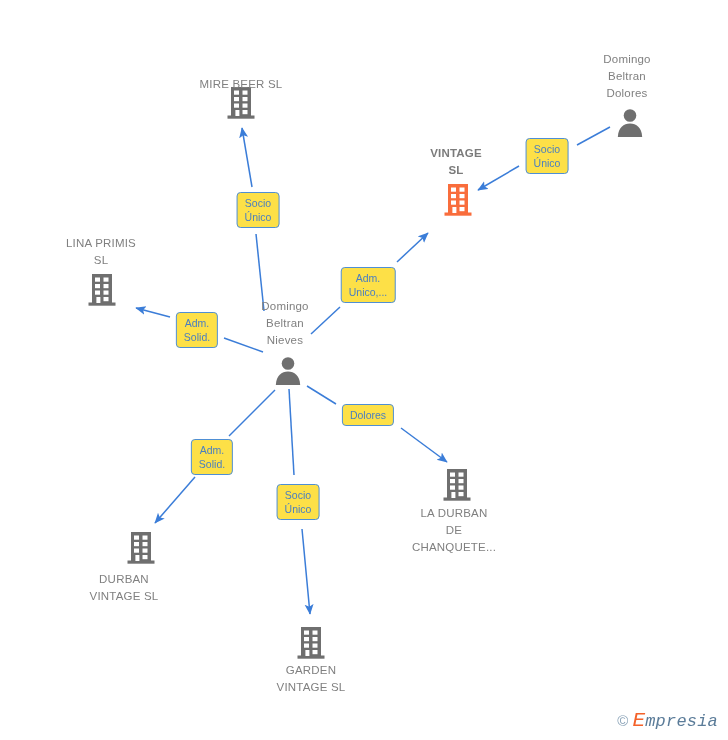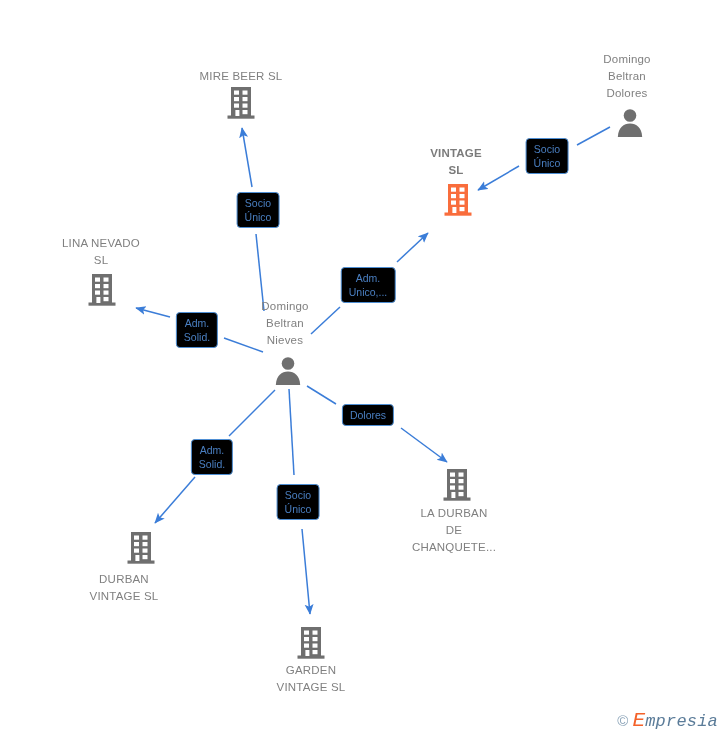--- a/index.html
+++ b/index.html
@@ -44,21 +44,21 @@
   }
   .node-icon {
     display: block;
     margin: 0 auto;
   }
   .edge-label {
     position: absolute;
     transform: translate(-50%, -50%);
     border: 1.3px solid #4f8fd4;
     border-radius: 4px;
-    background: #000000;
+    background: #fde047;
     color: #4a7fc1;
     font-size: 10.5px;
     line-height: 14px;
     text-align: center;
     padding: 3px 7px;
     white-space: pre-line;
     box-sizing: border-box;
   }
   .watermark {
     position: absolute;
@@ -122,21 +122,21 @@
     <rect x="8" y="4.5" width="5" height="4.2" fill="#ffffff"></rect>
     <rect x="16.5" y="4.5" width="5" height="4.2" fill="#ffffff"></rect>
     <rect x="8" y="11" width="5" height="4.2" fill="#ffffff"></rect>
     <rect x="16.5" y="11" width="5" height="4.2" fill="#ffffff"></rect>
     <rect x="8" y="17.5" width="5" height="4.2" fill="#ffffff"></rect>
     <rect x="16.5" y="17.5" width="5" height="4.2" fill="#ffffff"></rect>
     <rect x="9.4" y="24" width="4" height="6" fill="#ffffff"></rect>
     <rect x="16.5" y="24" width="5" height="4.2" fill="#ffffff"></rect>
   </svg>
       </div>
-      <div class="node-label" style="position: absolute; left: 241px; top: 76px; transform: translate(-50%, -50%); text-align: center;">MIRE BEER  SL</div>
+      <div class="node-label" style="position: absolute; left: 241px; top: 84px; transform: translate(-50%, -50%); text-align: center;">MIRE BEER  SL</div>
       <div class="node" style="left: 458px; top: 200px;">
         <svg class="node-icon" width="30" height="34" viewBox="0 0 30 34">
     <rect x="5" y="1" width="20" height="29" fill="#f96d3c"></rect>
     <rect x="1.5" y="29.5" width="27" height="3.2" fill="#f96d3c"></rect>
     <rect x="8" y="4.5" width="5" height="4.2" fill="#ffffff"></rect>
     <rect x="16.5" y="4.5" width="5" height="4.2" fill="#ffffff"></rect>
     <rect x="8" y="11" width="5" height="4.2" fill="#ffffff"></rect>
     <rect x="16.5" y="11" width="5" height="4.2" fill="#ffffff"></rect>
     <rect x="8" y="17.5" width="5" height="4.2" fill="#ffffff"></rect>
     <rect x="16.5" y="17.5" width="5" height="4.2" fill="#ffffff"></rect>
@@ -162,21 +162,21 @@
     <rect x="8" y="4.5" width="5" height="4.2" fill="#ffffff"></rect>
     <rect x="16.5" y="4.5" width="5" height="4.2" fill="#ffffff"></rect>
     <rect x="8" y="11" width="5" height="4.2" fill="#ffffff"></rect>
     <rect x="16.5" y="11" width="5" height="4.2" fill="#ffffff"></rect>
     <rect x="8" y="17.5" width="5" height="4.2" fill="#ffffff"></rect>
     <rect x="16.5" y="17.5" width="5" height="4.2" fill="#ffffff"></rect>
     <rect x="9.4" y="24" width="4" height="6" fill="#ffffff"></rect>
     <rect x="16.5" y="24" width="5" height="4.2" fill="#ffffff"></rect>
   </svg>
       </div>
-      <div class="node-label" style="position: absolute; left: 101px; top: 252px; transform: translate(-50%, -50%); text-align: center;">LINA NEVADO
+      <div class="node-label" style="position: absolute; left: 101px; top: 252px; transform: translate(-50%, -50%); text-align: center;">LINA PRIMIS
 SL</div>
       <div class="node" style="left: 288px; top: 370px;">
         <svg class="node-icon" width="30" height="30" viewBox="0 0 30 30">
     <circle cx="15" cy="8.5" r="6.3" fill="#6f6f6f"></circle>
     <path d="M2.8,30 C3.4,20.5 8.6,16.6 15,16.6 C21.4,16.6 26.6,20.5 27.2,30 Z" fill="#6f6f6f"></path>
   </svg>
       </div>
       <div class="node-label" style="position: absolute; left: 285px; top: 323px; transform: translate(-50%, -50%); text-align: center;">Domingo
 Beltran
 Nieves</div>

